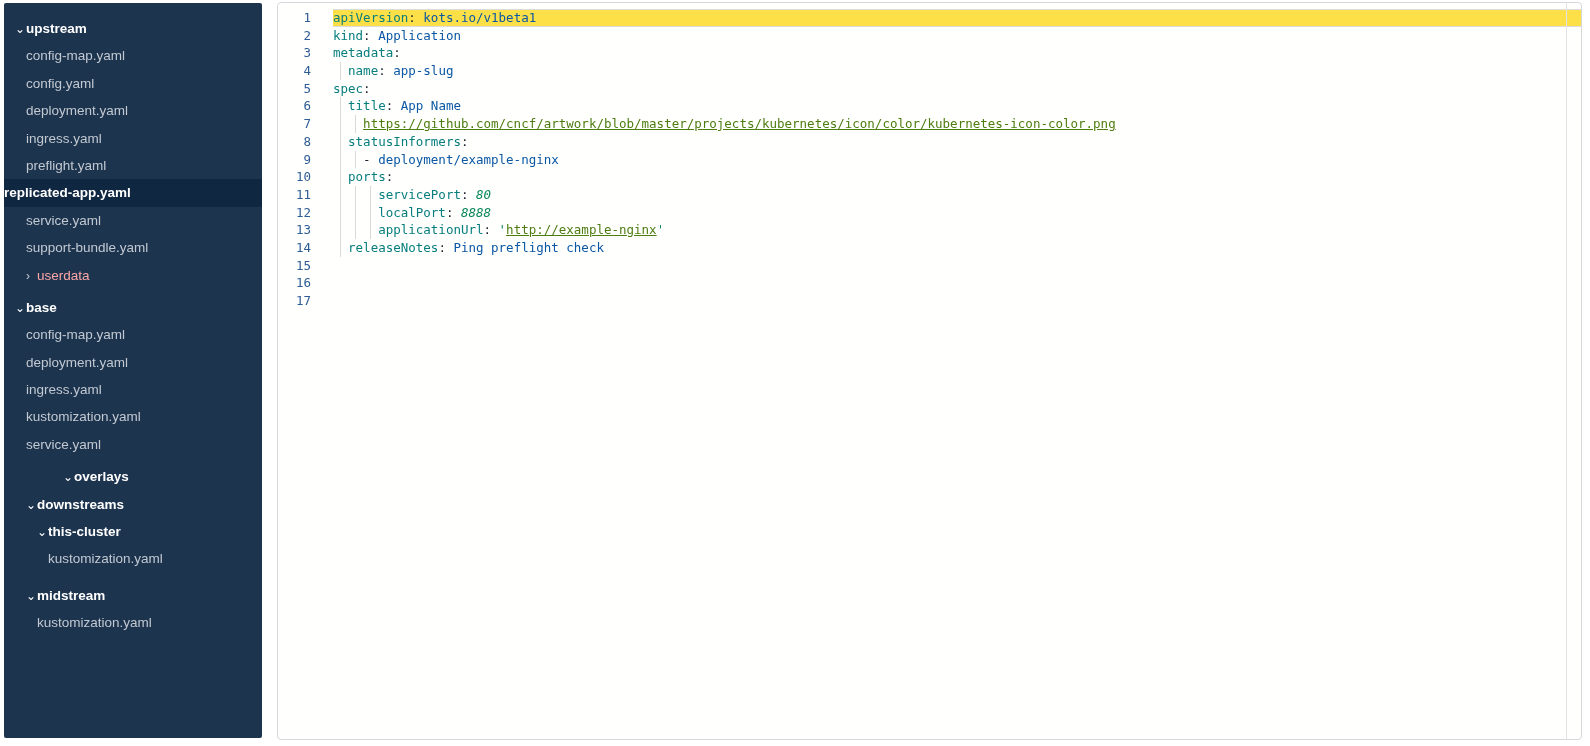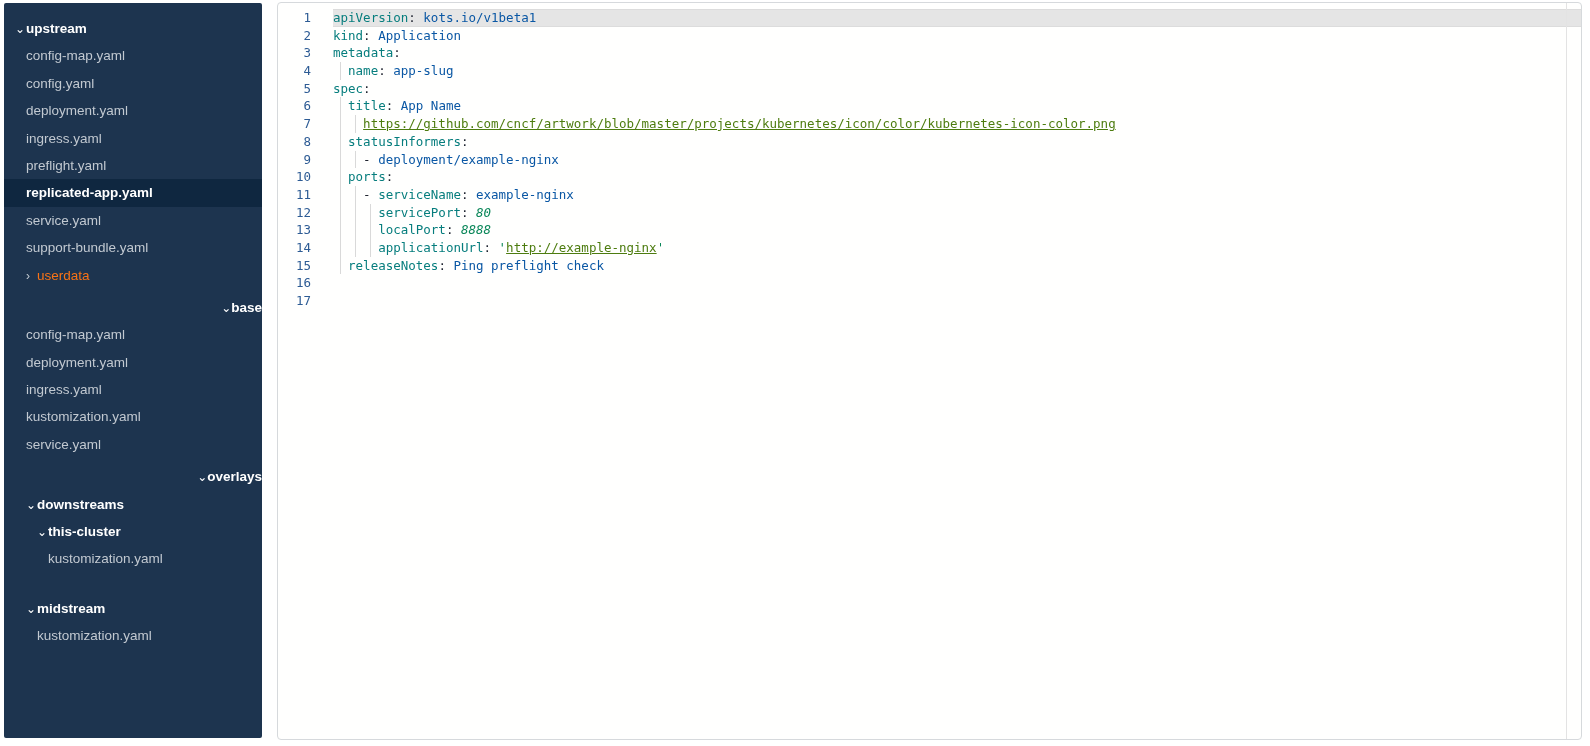--- a/index.html
+++ b/index.html
@@ -7,59 +7,59 @@
 
   
   .sidebar{position:absolute;left:4px;top:3px;width:258px;height:735px;
     background:#1d344f;border-radius:2px;overflow:hidden;}
   .tree{padding-top:12px;}
   .tree-row{height:27.4px;line-height:27.4px;font-size:13.5px;color:#c2c9d1;
     white-space:nowrap;cursor:pointer;}
   .tree-row .chev{display:inline-block;width:11px;font-size:12px;color:#ffffff;
     vertical-align:baseline;}
   .tree-row.folder .lbl{color:#ffffff;font-weight:700;}
-  .tree-row.folder.collapsed .lbl{color:#f97316;font-weight:400;}
+  .tree-row.folder.collapsed .lbl{color:#fca5a5;font-weight:400;}
   .tree-row.folder.collapsed .chev{color:#c2c9d1;}
   .tree-row.selected{background:#0f2740;}
   .tree-row.selected .lbl{color:#ffffff;font-weight:700;}
-  .tree-row.gap-sm{margin-top:5px;text-align:right;}
-  .tree-row.gap-md{margin-top:22px;}
+  .tree-row.gap-sm{margin-top:5px;}
+  .tree-row.gap-md{margin-top:9px;}
 
   
   .editor{position:absolute;left:277px;top:2px;width:1305px;height:738px;
     background:#fffffe;border:1px solid #d6d9dc;border-radius:4px;box-sizing:border-box;
     overflow:hidden;font-family:"DejaVu Sans Mono","Liberation Mono",monospace;}
   .gutter{position:absolute;left:0;top:6px;width:33px;text-align:right;
     font-size:12.5px;color:#2d5b94;}
   .gutter .ln{height:17.7px;line-height:17.7px;}
   .code{position:absolute;left:55px;right:0;top:6px;}
   .cl{position:relative;height:17.7px;line-height:17.7px;white-space:pre;
     font-size:12.5px;color:#1f2430;}
-  .cl.active-line{background:#e5e5e5;
+  .cl.active-line{background:#fde047;
     box-shadow:inset 0 1px 0 #dcdcdc, inset 0 -1px 0 #dcdcdc;}
   .guide{position:absolute;top:0;bottom:0;width:1px;background:#d9d9d9;}
   .t-k{color:#067d7d;}
   .t-v{color:#0a57a4;}
   .t-n{color:#098658;font-style:italic;}
   .t-p{color:#1f2430;}
   .t-l{color:#4d7c0f;text-decoration:underline;}
   .scroll-track{position:absolute;top:0;bottom:0;right:14px;width:1px;background:#e3e3e3;}
 </style>
 </head>
 <body>
 
 <div class="sidebar">
   <div class="tree">
       <div class="tree-row folder" style="padding-left: 11px;"><span class="chev">⌄</span><span class="lbl">upstream</span></div>
       <div class="tree-row file" style="padding-left: 22px;"><span class="lbl">config-map.yaml</span></div>
       <div class="tree-row file" style="padding-left: 22px;"><span class="lbl">config.yaml</span></div>
       <div class="tree-row file" style="padding-left: 22px;"><span class="lbl">deployment.yaml</span></div>
       <div class="tree-row file" style="padding-left: 22px;"><span class="lbl">ingress.yaml</span></div>
       <div class="tree-row file" style="padding-left: 22px;"><span class="lbl">preflight.yaml</span></div>
-      <div class="tree-row file selected" style="padding-left: 22px;"><span class="lbl">replicated-app.yaml</span></div>
+      <div class="tree-row file selected" style=""><span class="lbl">replicated-app.yaml</span></div>
       <div class="tree-row file" style="padding-left: 22px;"><span class="lbl">service.yaml</span></div>
       <div class="tree-row file" style="padding-left: 22px;"><span class="lbl">support-bundle.yaml</span></div>
       <div class="tree-row folder collapsed" style="padding-left: 22px;"><span class="chev">›</span><span class="lbl">userdata</span></div>
       <div class="tree-row folder gap-sm" style="padding-left: 11px;"><span class="chev">⌄</span><span class="lbl">base</span></div>
       <div class="tree-row file" style="padding-left: 22px;"><span class="lbl">config-map.yaml</span></div>
       <div class="tree-row file" style="padding-left: 22px;"><span class="lbl">deployment.yaml</span></div>
       <div class="tree-row file" style="padding-left: 22px;"><span class="lbl">ingress.yaml</span></div>
       <div class="tree-row file" style="padding-left: 22px;"><span class="lbl">kustomization.yaml</span></div>
       <div class="tree-row file" style="padding-left: 22px;"><span class="lbl">service.yaml</span></div>
       <div class="tree-row folder gap-sm" style="padding-left: 11px; margin-left: 48px;"><span class="chev">⌄</span><span class="lbl">overlays</span></div>
@@ -95,21 +95,20 @@
       <div class="cl active-line"><span class="t-k">apiVersion</span><span class="t-p">: </span><span class="t-v">kots.io/v1beta1</span></div>
       <div class="cl"><span class="t-k">kind</span><span class="t-p">: </span><span class="t-v">Application</span></div>
       <div class="cl"><span class="t-k">metadata</span><span class="t-p">:</span></div>
       <div class="cl"><span class="guide" style="left: 7px;"></span><span class="t-p">  </span><span class="t-k">name</span><span class="t-p">: </span><span class="t-v">app-slug</span></div>
       <div class="cl"><span class="t-k">spec</span><span class="t-p">:</span></div>
       <div class="cl"><span class="guide" style="left: 7px;"></span><span class="t-p">  </span><span class="t-k">title</span><span class="t-p">: </span><span class="t-v">App Name</span></div>
       <div class="cl"><span class="guide" style="left: 7px;"></span><span class="guide" style="left: 21.9px;"></span><span class="t-p">    </span><span class="t-l">https://github.com/cncf/artwork/blob/master/projects/kubernetes/icon/color/kubernetes-icon-color.png</span></div>
       <div class="cl"><span class="guide" style="left: 7px;"></span><span class="t-p">  </span><span class="t-k">statusInformers</span><span class="t-p">:</span></div>
       <div class="cl"><span class="guide" style="left: 7px;"></span><span class="guide" style="left: 21.9px;"></span><span class="t-p">    - </span><span class="t-v">deployment/example-nginx</span></div>
       <div class="cl"><span class="guide" style="left: 7px;"></span><span class="t-p">  </span><span class="t-k">ports</span><span class="t-p">:</span></div>
-      <div class="cl"><span class="guide" style="left: 7px;"></span><span class="guide" style="left: 21.9px;"></span><span class="t-p">    - </span><span class="t-k">serviceName</span><span class="t-p">: </span><span class="t-v">example-nginx</span></div>
       <div class="cl"><span class="guide" style="left: 7px;"></span><span class="guide" style="left: 21.9px;"></span><span class="guide" style="left: 36.8px;"></span><span class="t-p">      </span><span class="t-k">servicePort</span><span class="t-p">: </span><span class="t-n">80</span></div>
       <div class="cl"><span class="guide" style="left: 7px;"></span><span class="guide" style="left: 21.9px;"></span><span class="guide" style="left: 36.8px;"></span><span class="t-p">      </span><span class="t-k">localPort</span><span class="t-p">: </span><span class="t-n">8888</span></div>
       <div class="cl"><span class="guide" style="left: 7px;"></span><span class="guide" style="left: 21.9px;"></span><span class="guide" style="left: 36.8px;"></span><span class="t-p">      </span><span class="t-k">applicationUrl</span><span class="t-p">: </span><span class="t-n">'</span><span class="t-l">http://example-nginx</span><span class="t-n">'</span></div>
       <div class="cl"><span class="guide" style="left: 7px;"></span><span class="t-p">  </span><span class="t-k">releaseNotes</span><span class="t-p">: </span><span class="t-v">Ping preflight check</span></div>
       <div class="cl"></div>
     </div>
   <div class="scroll-track"></div>
 </div>
 
 </body></html>

